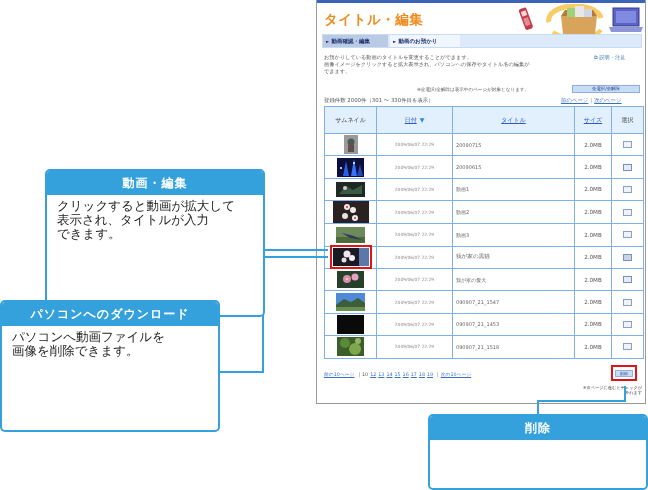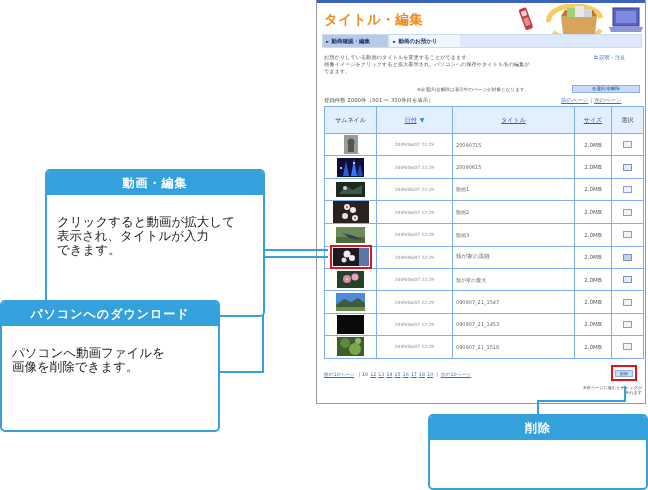--- a/index.html
+++ b/index.html
@@ -91,21 +91,21 @@
   }
 
   
   .callout {
     position: absolute; background: #fff; border: 2px solid #35a1dc; border-radius: 5px; overflow: hidden;
   }
   .callout .c-head {
     background: #35a1dc; color: #fff; font-weight: bold; font-size: 12px; text-align: center;
     height: 24px; line-height: 24px; letter-spacing: 1px;
   }
-  .callout .c-body { padding: 20px 10px; font-size: 12.5px; line-height: 14px; color: #222; }
+  .callout .c-body { padding: 4px 10px; font-size: 12.5px; line-height: 14px; color: #222; }
   .callout-edit { left: 15px; top: 169px; width: 220px; height: 148px; margin-left: 30px; }
   .callout-download { left: 0; top: 300px; width: 220px; height: 132px; }
   .callout-delete { left: 428px; top: 414px; width: 220px; height: 76px; }
   .callout-delete .c-body { padding: 6px 12px; }
 
   .connector { position: absolute; background: #35a1dc; }
 </style>
 </head>
 <body>
 

